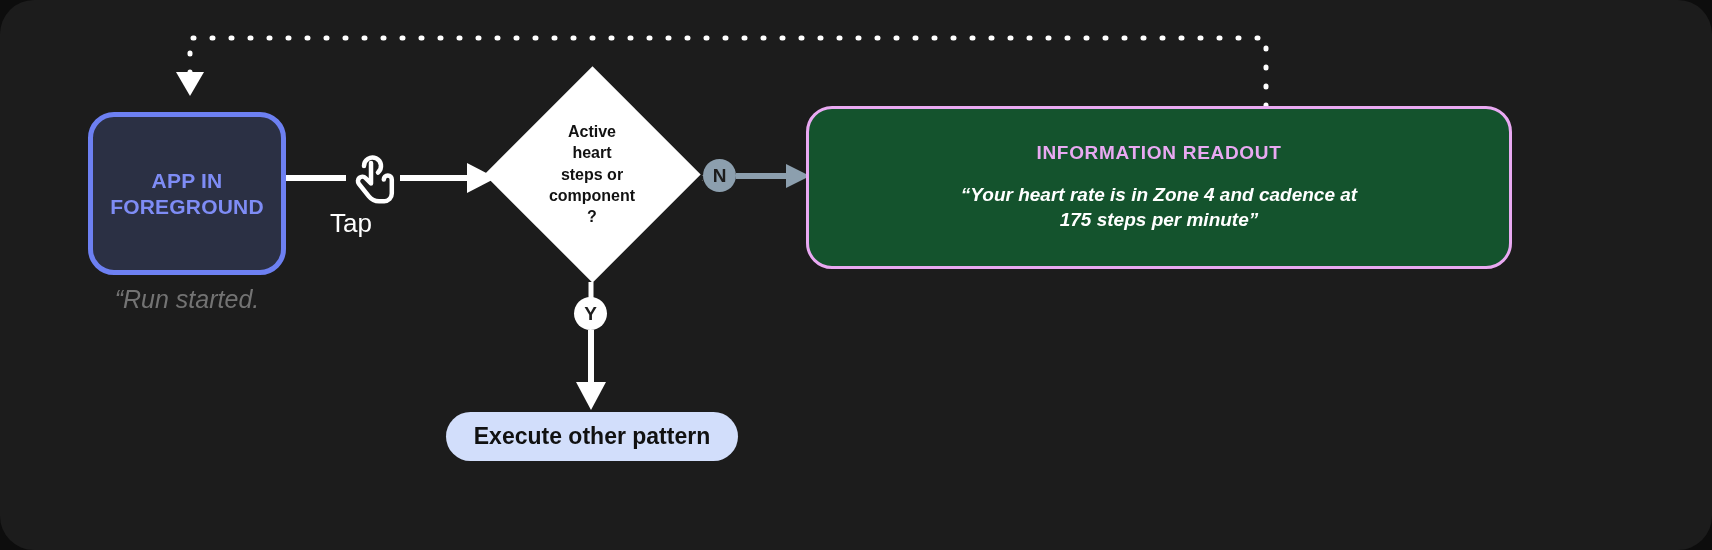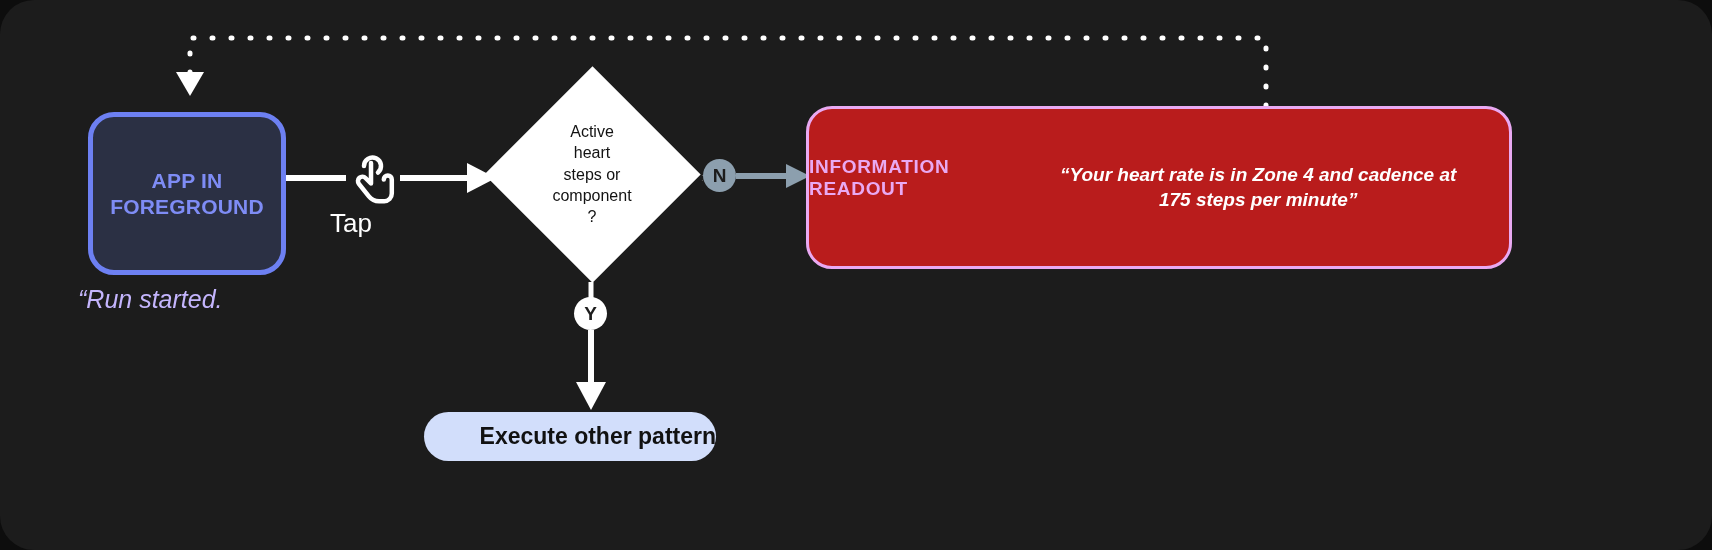--- a/index.html
+++ b/index.html
@@ -41,21 +41,22 @@
     line-height: 1.22;
     text-align: center;
     letter-spacing: .2px;
   }
 
   
   #app-caption {
     left: 78px;
     top: 283px;
     width: 218px;
-    color: #c4b5fd;
+    text-align: center;
+    color: #737373;
     font-size: 25px;
     font-style: italic;
     line-height: 1.28;
   }
 
   
   #tap-icon { left: 346px; top: 150px; width: 52px; height: 56px; }
   #tap-label {
     left: 330px; top: 208px; width: 84px;
     text-align: left;
@@ -79,21 +80,21 @@
     transform: rotate(45deg);
   }
   #decision-diamond .text {
     position: absolute;
     left: 0; top: 50%;
     width: 216px;
     transform: translateY(-50%);
     text-align: center;
     color: #121212;
     font-size: 16px;
-    font-weight: normal;
+    font-weight: bold;
     line-height: 1.33;
   }
 
   
   .badge {
     width: 33px; height: 33px;
     border-radius: 50%;
     display: flex;
     align-items: center;
     justify-content: center;
@@ -106,48 +107,48 @@
     color: #1d1d1d;
   }
   #badge-y {
     left: 574px; top: 297px;
     background: #ffffff;
     color: #1d1d1d;
   }
 
   
   #execute-pill {
-    left: 424px;
+    left: 446px;
     top: 412px;
     width: 292px;
     height: 49px;
     background: #d2defb;
     border-radius: 25px;
     display: flex;
     align-items: center;
-    justify-content: flex-end;
+    justify-content: center;
   }
   #execute-pill .label {
     color: #111111;
     font-size: 23px;
     font-weight: bold;
   }
 
   
   #readout-node {
     left: 806px;
     top: 106px;
     width: 706px;
     height: 163px;
     box-sizing: border-box;
-    background: #b91c1c;
+    background: #14532d;
     border: 3px solid #e9a9f2;
     border-radius: 26px;
     display: flex;
-    flex-direction: row;
+    flex-direction: column;
     align-items: center;
     justify-content: center;
   }
   #readout-title {
     color: #e9a9f2;
     font-size: 19px;
     font-weight: bold;
     letter-spacing: .7px;
     margin-bottom: 19px;
   }

